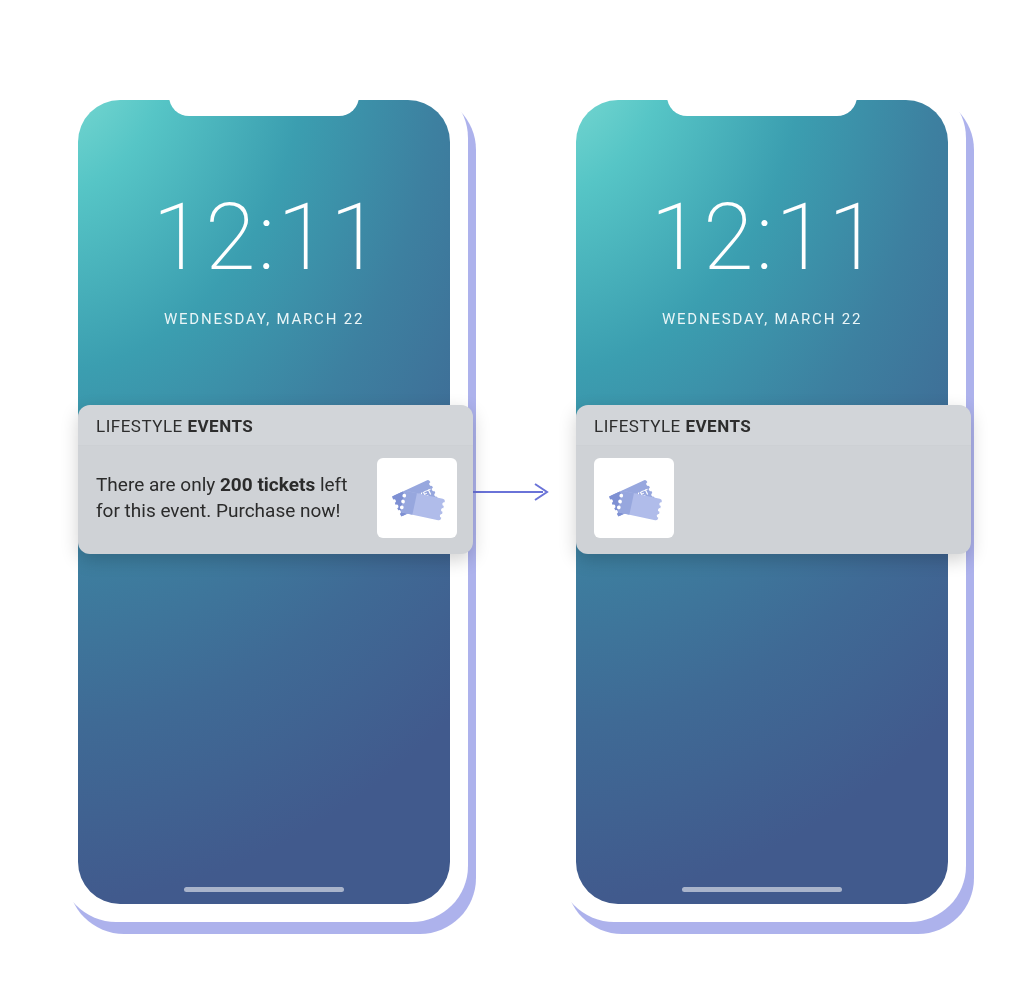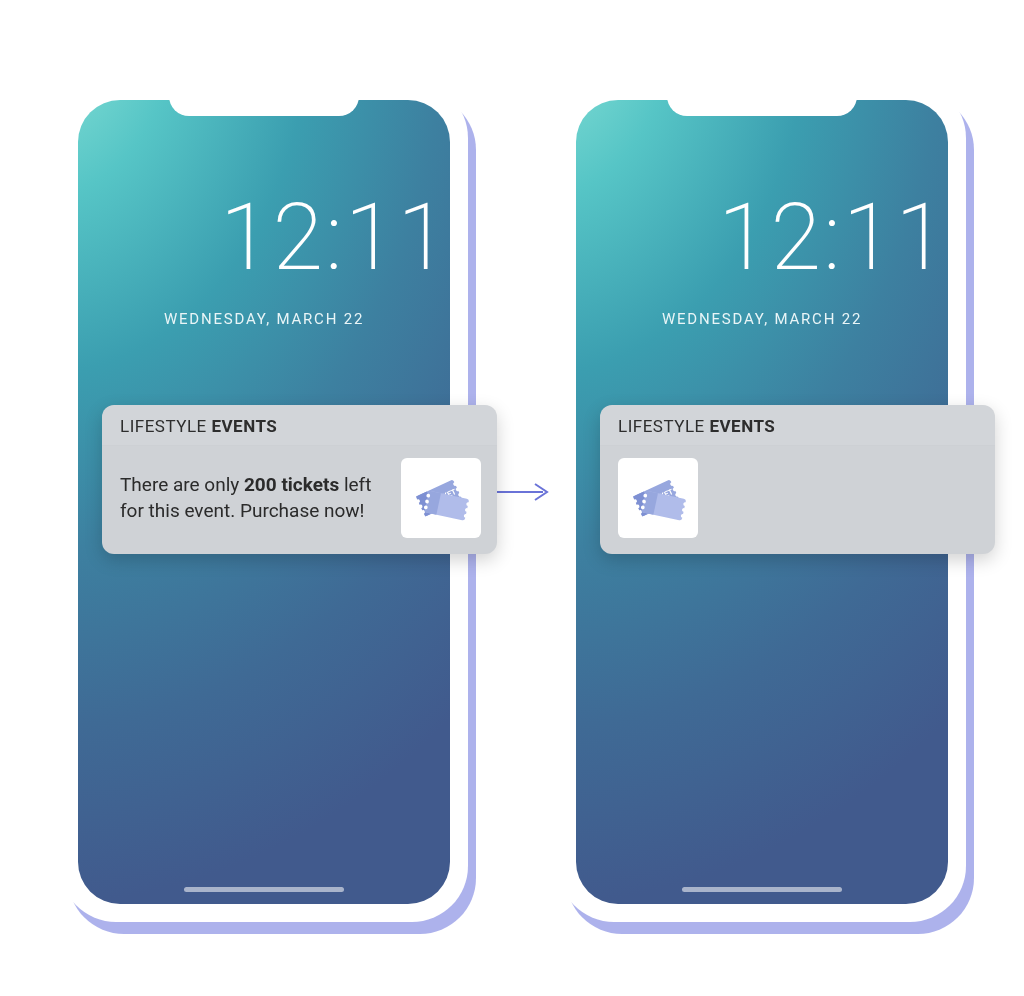--- a/index.html
+++ b/index.html
@@ -45,21 +45,21 @@
     background: #ffffff;
     border-bottom-left-radius: 20px;
     border-bottom-right-radius: 20px;
     z-index: 3;
   }
   .time {
     position: absolute;
     top: 84px;
     left: 7px;
     right: 0;
-    text-align: right;
+    text-align: center;
     color: #ffffff;
     font-size: 92px;
     font-weight: 200;
     letter-spacing: 2px;
   }
   .date {
     position: absolute;
     top: 210px;
     left: 0;
     right: 0;
@@ -80,21 +80,20 @@
     background: rgba(255,255,255,0.55);
   }
   .notif {
     position: absolute;
     width: 395px;
     border-radius: 12px;
     background: #cfd2d6;
     box-shadow: 0 6px 18px rgba(0,0,0,0.18);
     overflow: hidden;
     z-index: 5;
-    margin-left: 24px;
   }
   .notif .header {
     padding: 11px 18px 9px 18px;
     font-size: 17px;
     color: #2d2d2d;
     letter-spacing: 0.5px;
     border-bottom: 1px solid rgba(0,0,0,0.02);
     background: rgba(255,255,255,0.08);
   }
   .notif .header .light { font-weight: 400; }

